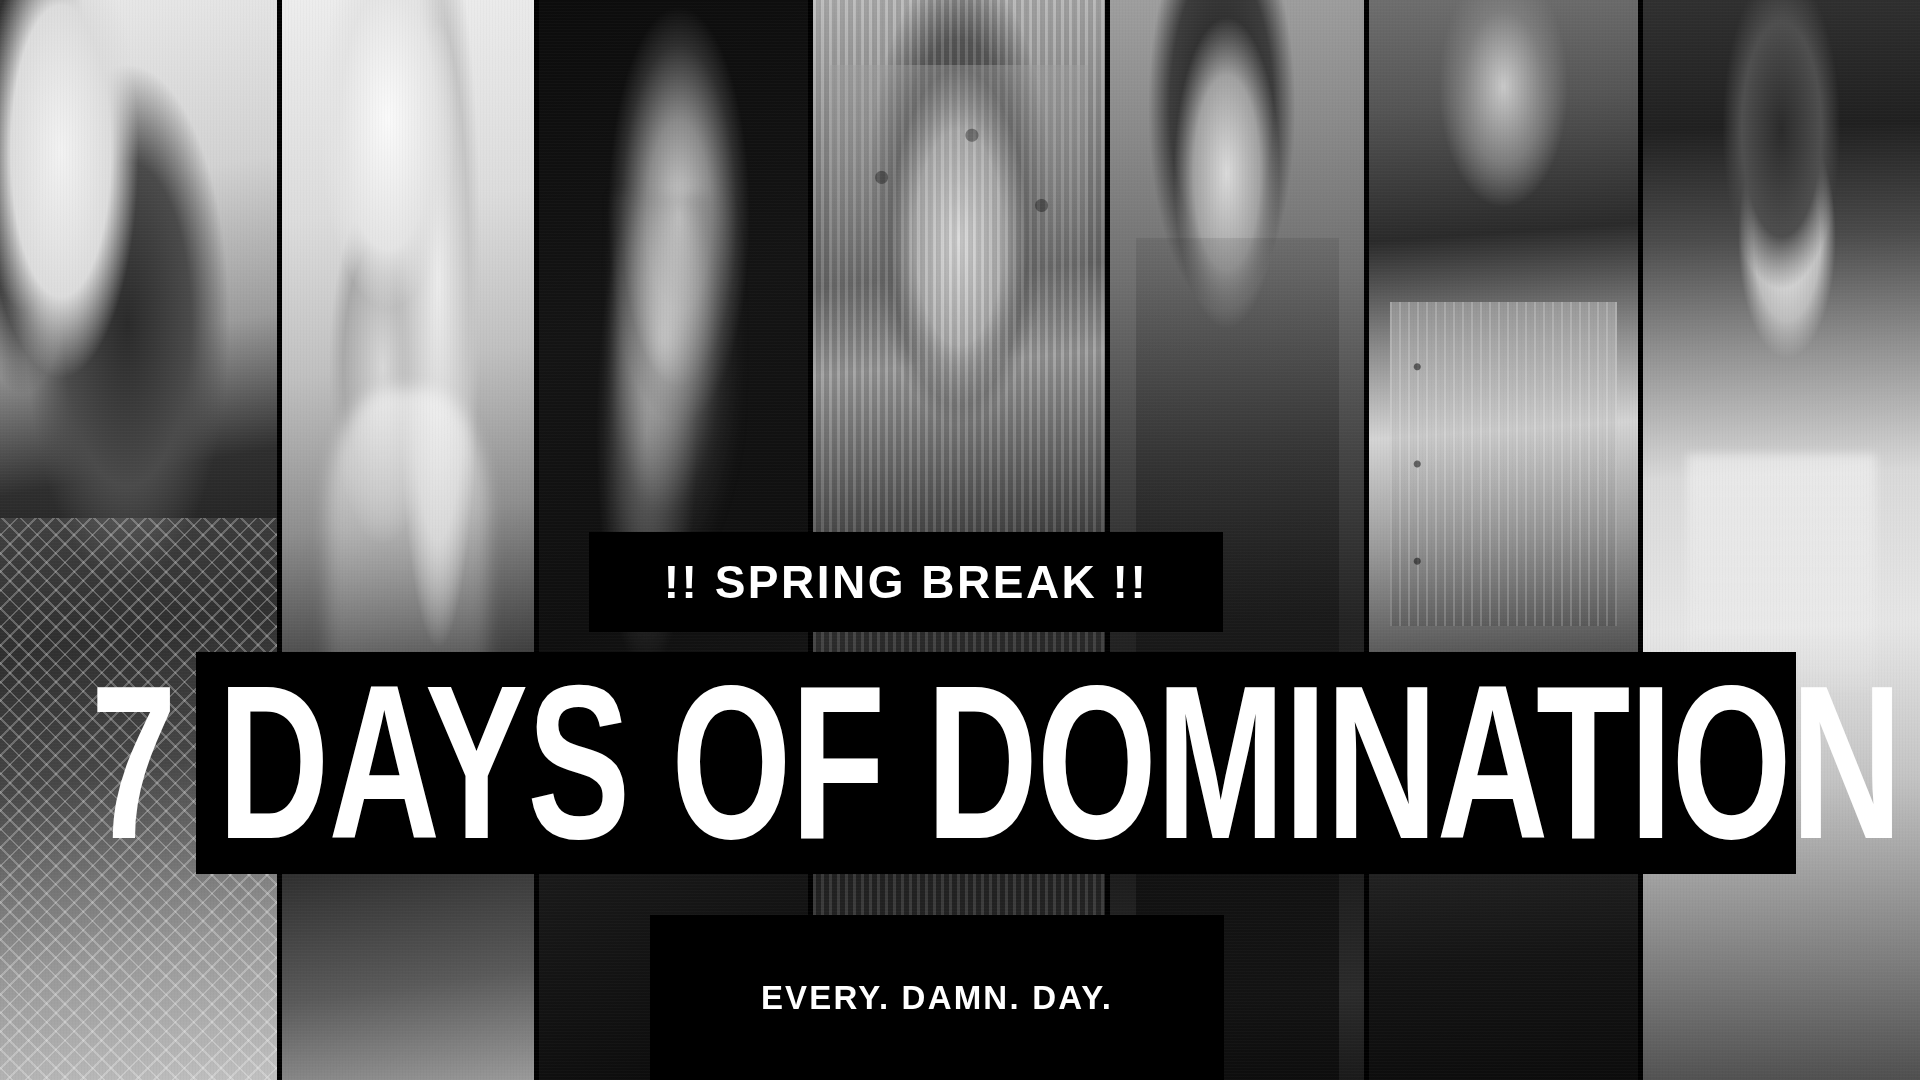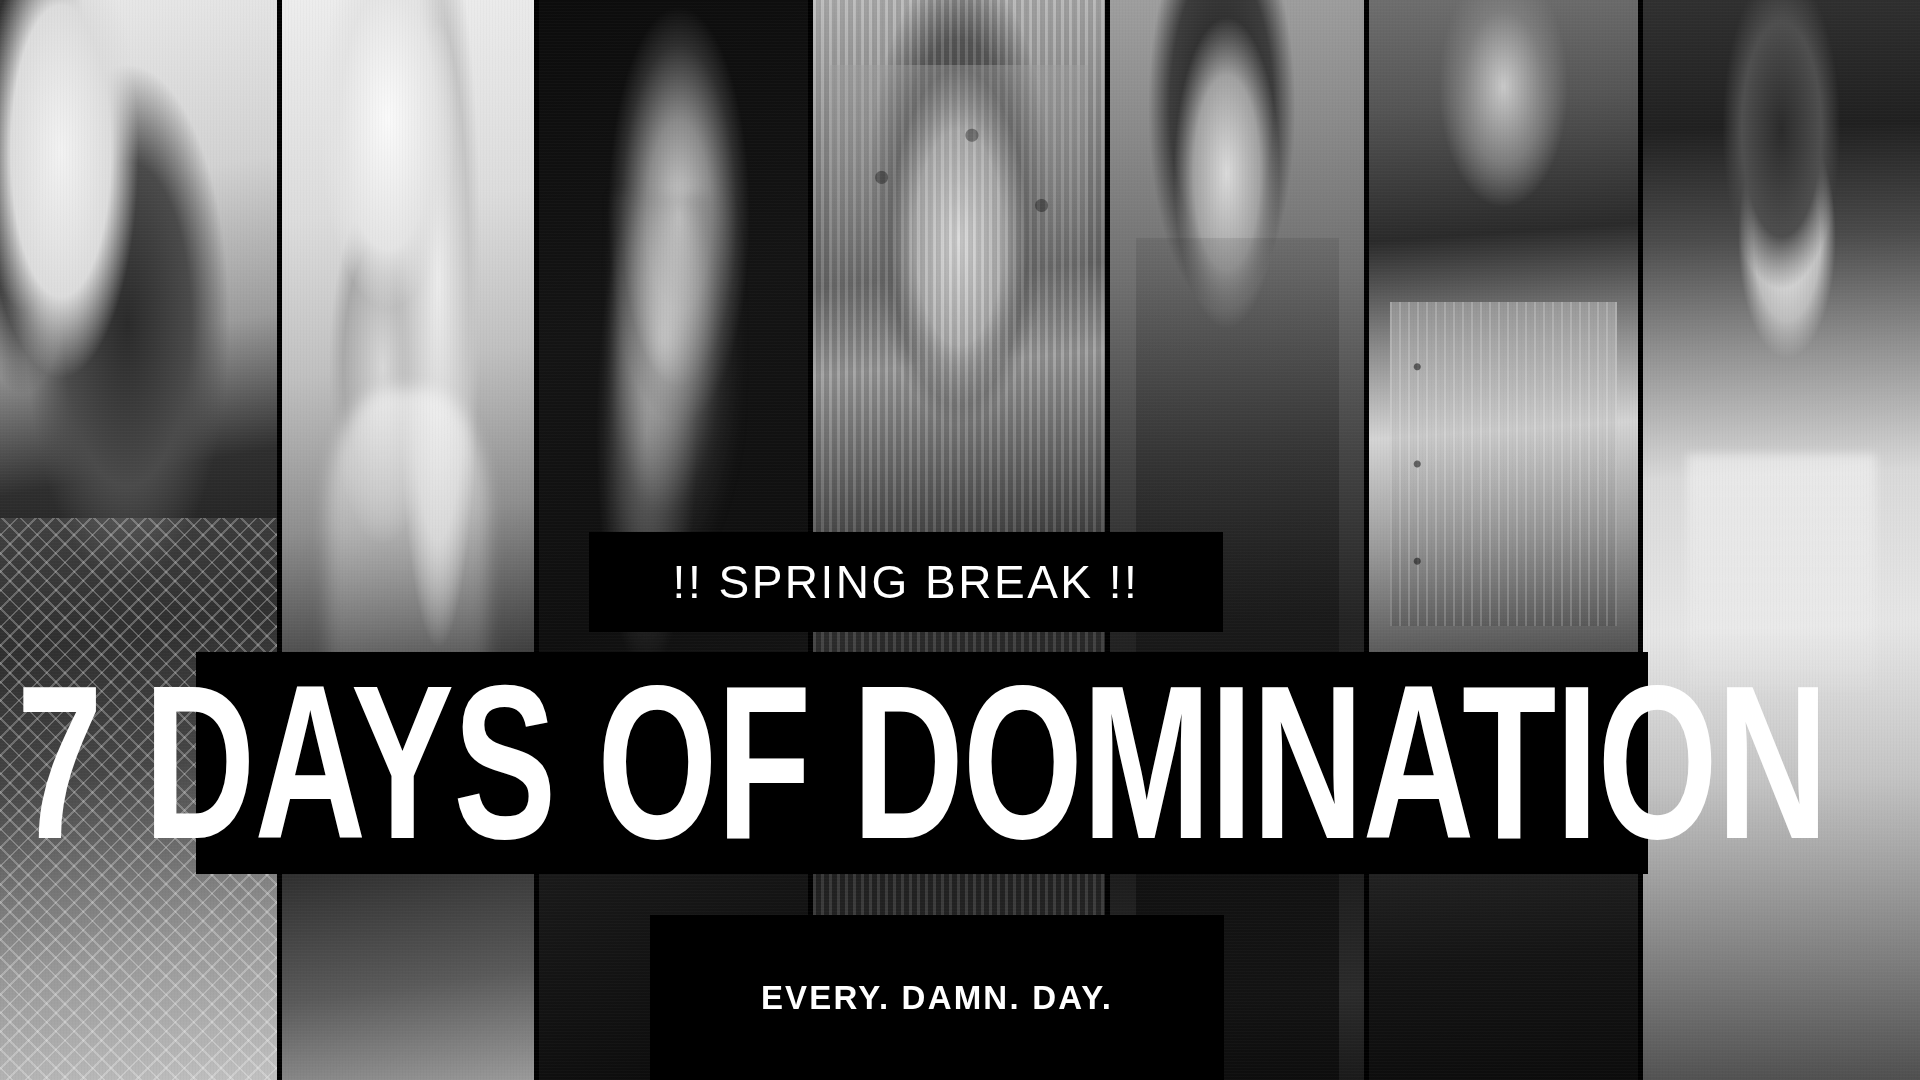--- a/index.html
+++ b/index.html
@@ -163,29 +163,29 @@
     justify-content:center;
     color:#fff;
   }
 
   #banner-eyebrow {
     left:589px; top:532px;
     width:634px; height:100px;
   }
   #eyebrow-text {
     font-family:"Liberation Sans", sans-serif;
-    font-weight:400;
+    font-weight:700;
     font-size:46px;
     letter-spacing:2.5px;
     white-space:nowrap;
   }
 
   #banner-headline {
     left:196px; top:652px;
-    width:1452px; height:222px;
+    width:1600px; height:222px;
   }
   #headline-text {
     font-family:"Liberation Sans Narrow","Liberation Sans", sans-serif;
     font-weight:700;
     font-size:168px;
     line-height:1;
     letter-spacing:-1px;
     white-space:nowrap;
     transform:scaleX(.92) scaleY(1.30);
     transform-origin:center center;

